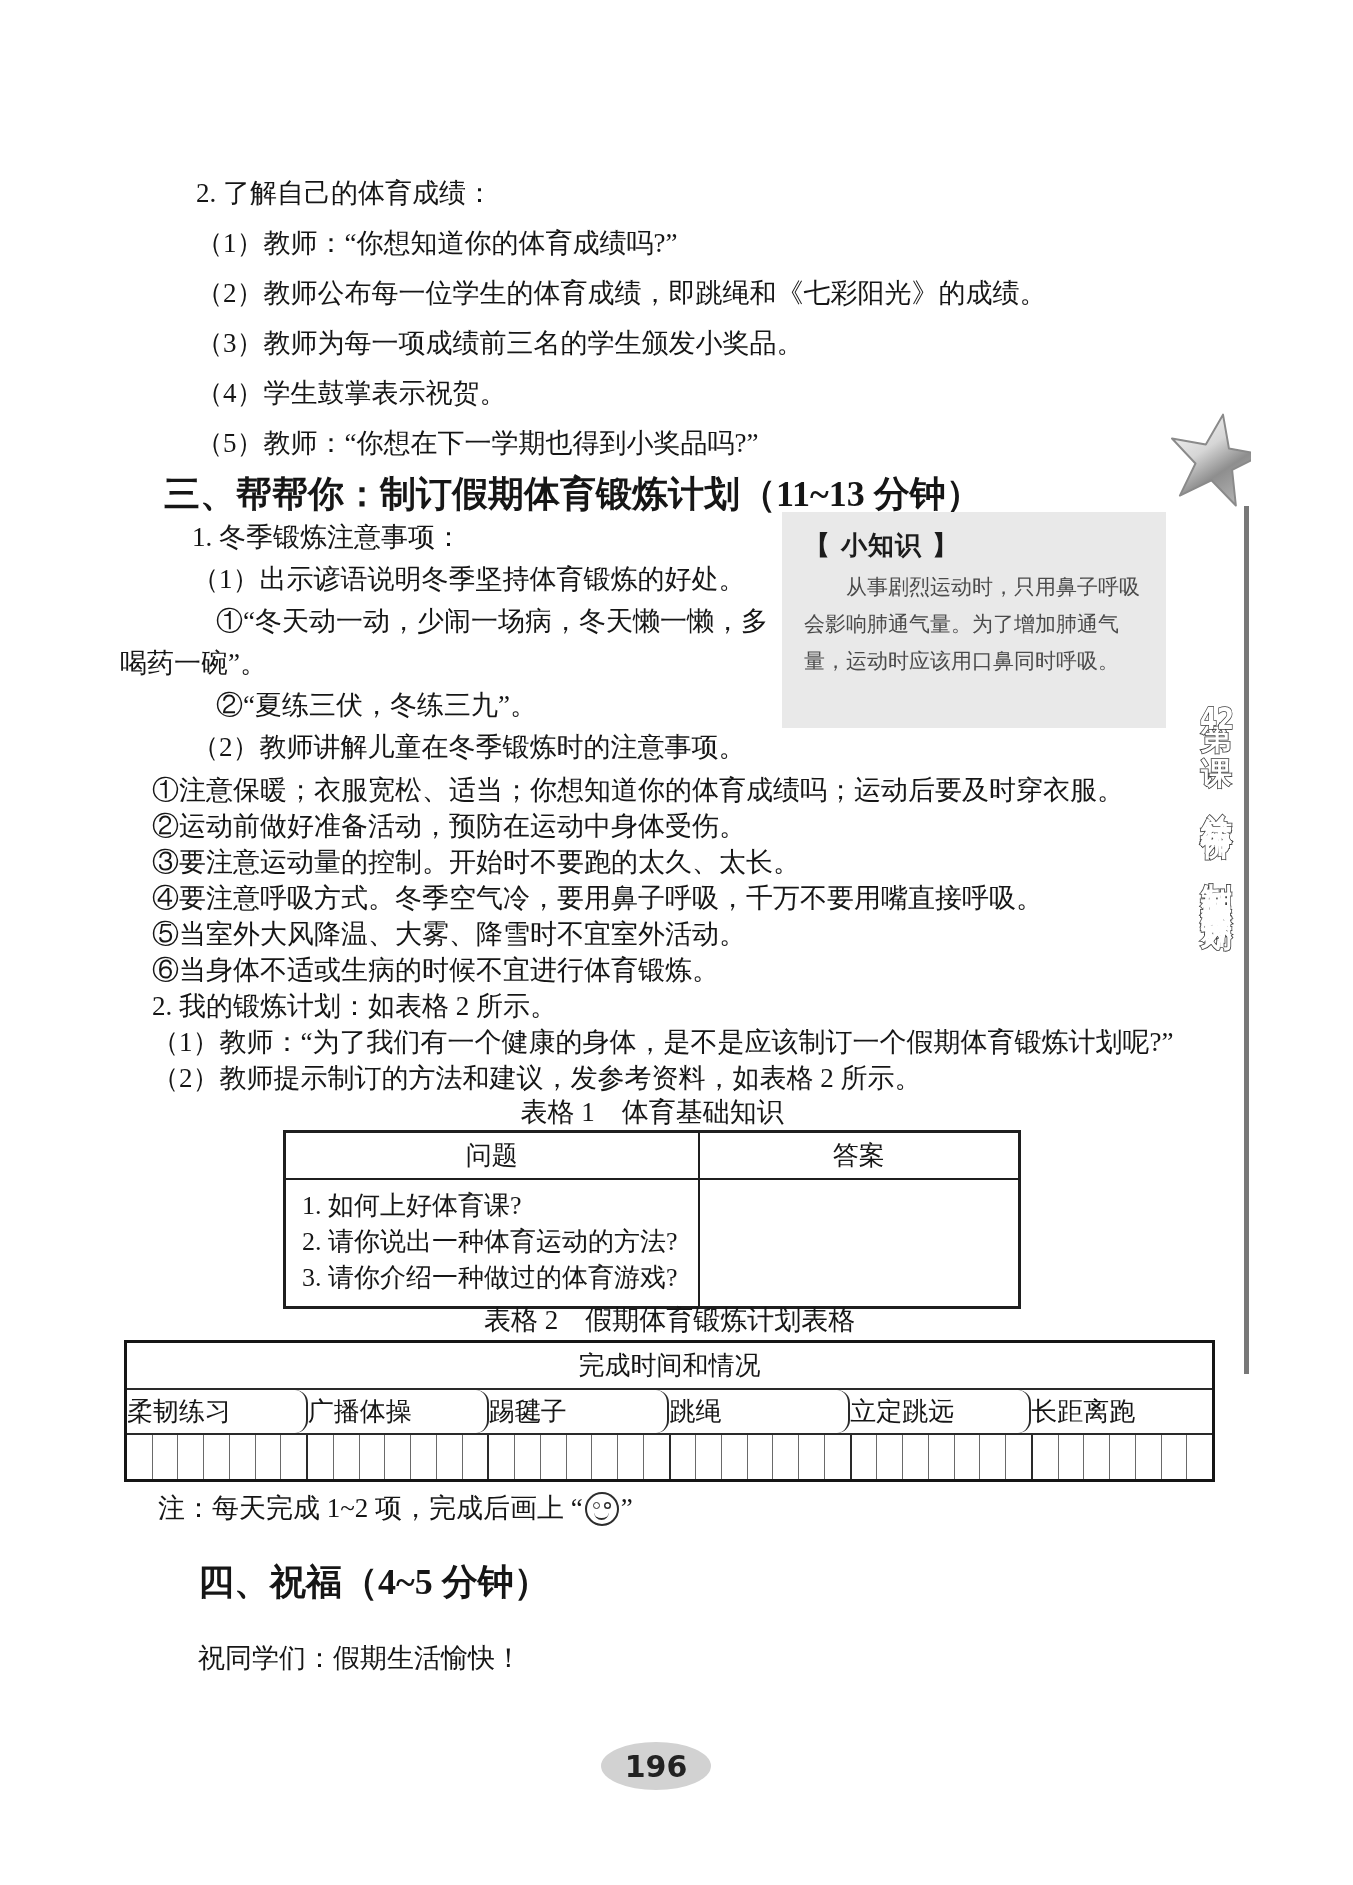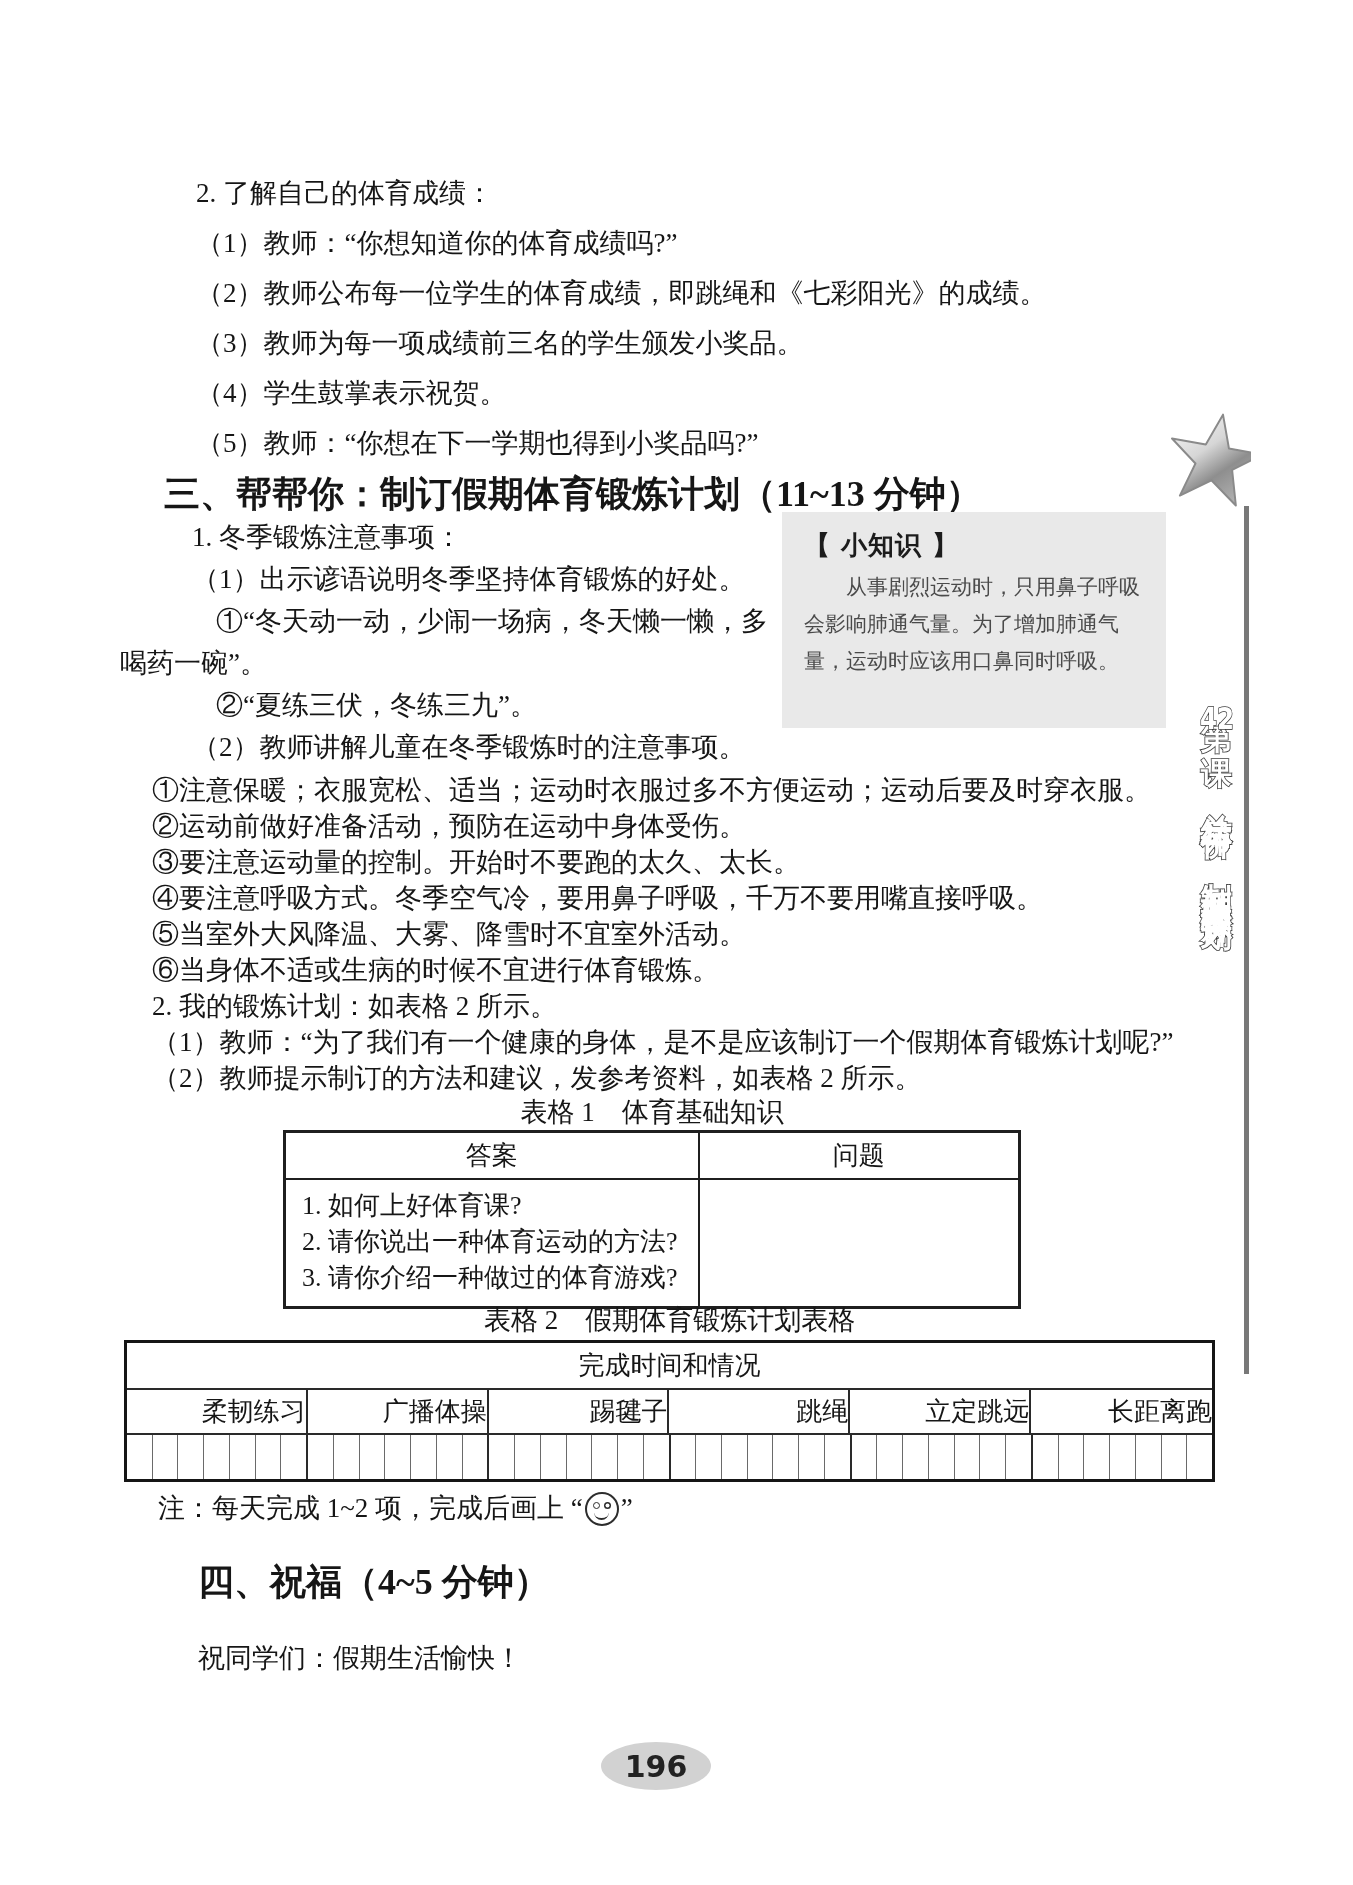--- a/index.html
+++ b/index.html
@@ -41,21 +41,21 @@
   .t1-head { display:grid; grid-template-columns:56.5% 43.5%; border-bottom:2px solid #1f1f1f; }
   .t1-head > div { text-align:center; line-height:45px; }
   .t1-head > div:first-child { border-right:2px solid #1f1f1f; }
   .t1-body { display:grid; grid-template-columns:56.5% 43.5%; }
   .t1-body .qcell { border-right:2px solid #1f1f1f; padding:8px 8px 10px 16px; }
   .t1-body .qcell div { line-height:36px; white-space:nowrap; }
   
   #table2 { left:124px; top:1340px; width:1091px; border:3.5px solid #151515; box-sizing:border-box; font-size:26px; }
   .t2-span { text-align:center; line-height:45px; border-bottom:2px solid #2a2a2a; }
   .t2-cols { display:grid; grid-template-columns:repeat(6,1fr); border-bottom:2px solid #2a2a2a; }
-  .t2-cols > div { text-align:right; line-height:43px; border-right:2px solid #2a2a2a; white-space:nowrap; }
+  .t2-cols > div { text-align:left; line-height:43px; border-right:2px solid #2a2a2a; white-space:nowrap;border-radius:13px; }
   .t2-cols > div:last-child { border-right:none; }
   .t2-cells { display:flex; height:44px; }
   .cell-group { flex:1; display:flex; border-right:2px solid #2a2a2a; }
   .cell-group:last-child { border-right:none; }
   .mini-cell { flex:1; border-right:1px solid #6a6a6a; }
   .mini-cell:last-child { border-right:none; }
   
   #note { left:158px; top:1490px; font-size:27px; white-space:nowrap; }
   .smiley { display:inline-block; width:30px; height:30px; border:2px solid #2d2d2d;
     border-radius:50%; position:relative; vertical-align:-9px; margin:0 2px; }
@@ -104,36 +104,36 @@
     <div class="line pl96">②“夏练三伏，冬练三九”。</div>
     <div class="line pl72">（2）教师讲解儿童在冬季锻炼时的注意事项。</div>
   </div>
 
   <div id="kbox" class="abs">
     <div class="kb-title">【 小知识 】</div>
     <div class="kb-body">从事剧烈运动时，只用鼻子呼吸会影响肺通气量。为了增加肺通气量，运动时应该用口鼻同时呼吸。</div>
   </div>
 
   <div id="list" class="abs">
-    <div class="line">①注意保暖；衣服宽松、适当；运动时衣服过多不方便运动；运动后要及时穿衣服。</div>
+    <div class="line">①注意保暖；衣服宽松、适当；你想知道你的体育成绩吗；运动后要及时穿衣服。</div>
     <div class="line">②运动前做好准备活动，预防在运动中身体受伤。</div>
     <div class="line">③要注意运动量的控制。开始时不要跑的太久、太长。</div>
     <div class="line">④要注意呼吸方式。冬季空气冷，要用鼻子呼吸，千万不要用嘴直接呼吸。</div>
     <div class="line">⑤当室外大风降温、大雾、降雪时不宜室外活动。</div>
     <div class="line">⑥当身体不适或生病的时候不宜进行体育锻炼。</div>
     <div class="line">2. 我的锻炼计划：如表格 2 所示。</div>
     <div class="line">（1）教师：“为了我们有一个健康的身体，是不是应该制订一个假期体育锻炼计划呢?”</div>
     <div class="line">（2）教师提示制订的方法和建议，发参考资料，如表格 2 所示。</div>
   </div>
 
   <div id="cap1" class="abs caption">表格 1　体育基础知识</div>
   <div id="table1" class="abs">
     <div class="t1-head">
+      <div>问题</div>
       <div>答案</div>
-      <div>问题</div>
     </div>
     <div class="t1-body">
       <div class="qcell">
         <div>1. 如何上好体育课?</div>
         <div>2. 请你说出一种体育运动的方法?</div>
         <div>3. 请你介绍一种做过的体育游戏?</div>
       </div>
       <div class="acell"></div>
     </div>
   </div>

